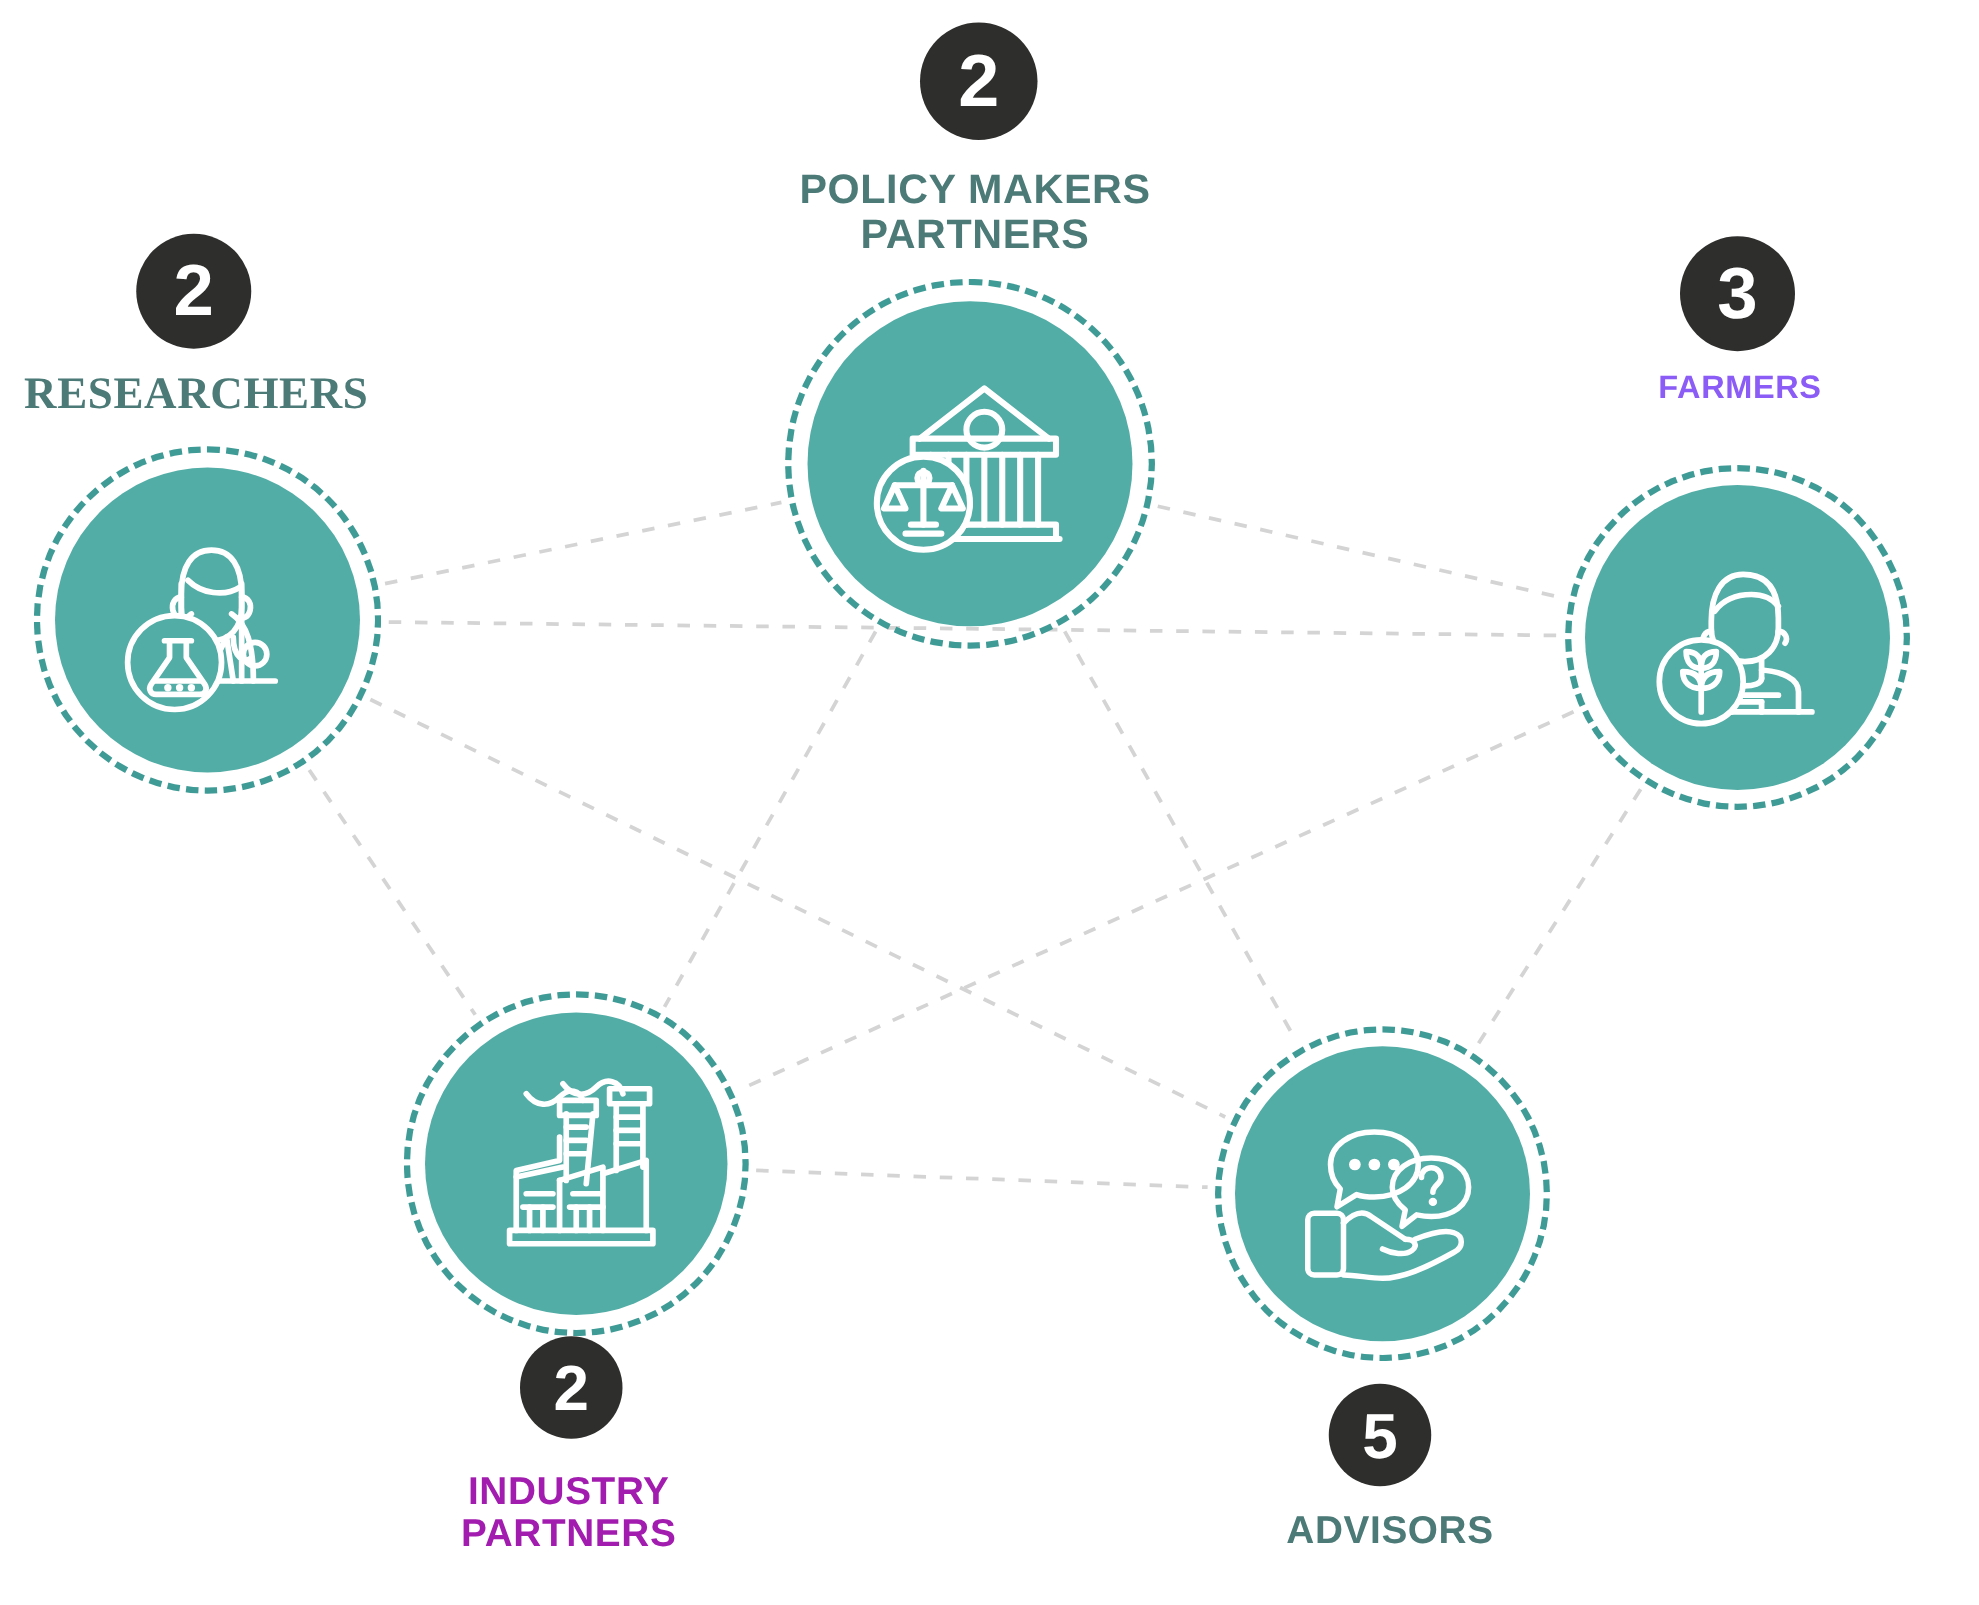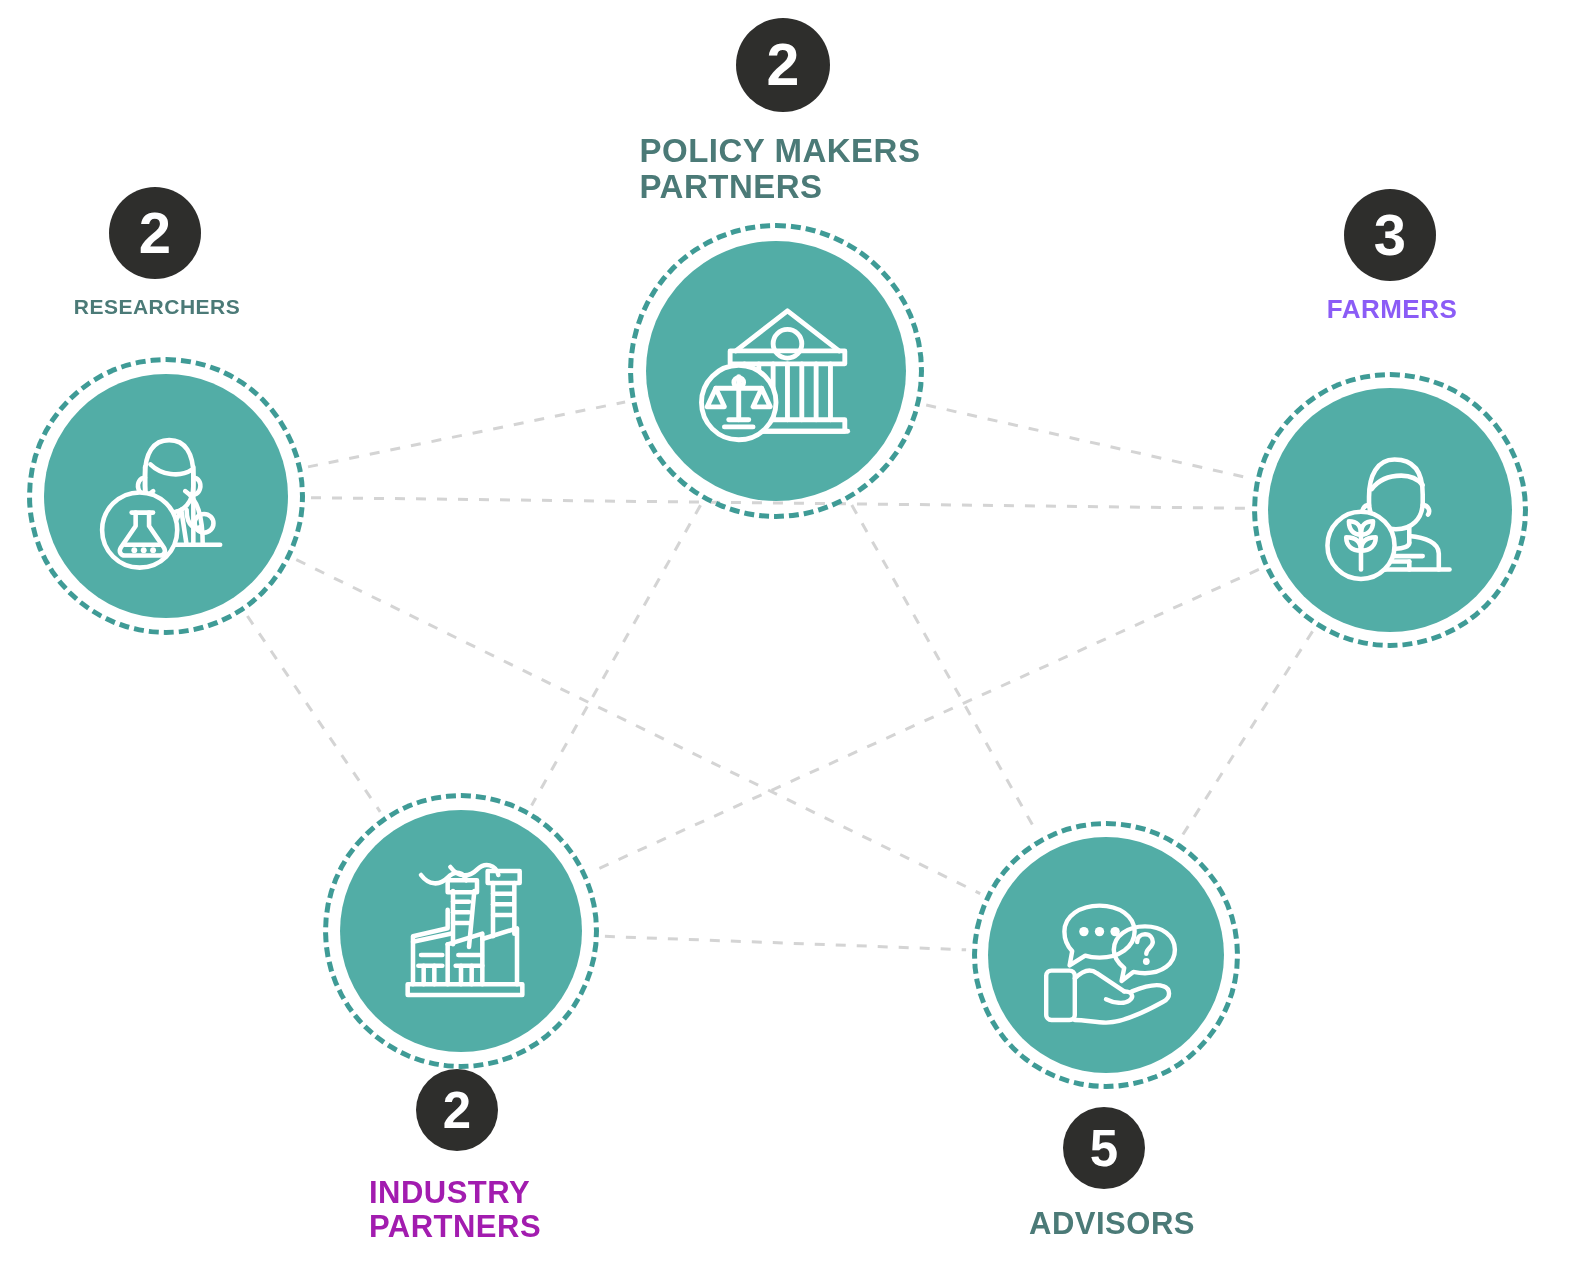--- a/index.html
+++ b/index.html
@@ -68,20 +68,21 @@
     justify-content: center;
     font-weight: bold;
     line-height: 1;
     letter-spacing: 0;
   }
   .label {
     position: absolute;
     transform: translate(-50%, 0);
     color: #4b7a77;
     font-weight: bold;
+    text-align: center;
     line-height: 1.1;
     letter-spacing: 0.5px;
     white-space: pre-line;
     text-transform: uppercase;
   }
 </style>
 </head>
 <body>
 
 <div id="stage">
@@ -120,21 +121,21 @@
       <path d="M34 72 L50 72"></path>
       <path d="M37 72 L37 82 L26 98 C24 101 26 104 29 104 L55 104 C58 104 60 101 58 98 L47 82 L47 72"></path>
       <path d="M29 96 L55 96"></path>
       <circle cx="36" cy="100" r="2.2" fill="#ffffff" stroke="none"></circle>
       <circle cx="43" cy="100" r="2.2" fill="#ffffff" stroke="none"></circle>
       <circle cx="50" cy="100" r="2.2" fill="#ffffff" stroke="none"></circle>
     </svg>
         </div>
       </div>
       <div class="badge" style="left: 155px; top: 233px; width: 92px; height: 92px; background: rgb(46, 46, 44); font-size: 58px;">2</div>
-      <div class="label" style="left: 157px; top: 295px; font-size: 21px; color: rgb(75, 122, 119);">RESEARCHERS</div>
+      <div class="label" style="left: 157px; top: 295px; font-size: 36px; color: rgb(75, 122, 119); font-family: Liberation Serif, serif;">RESEARCHERS</div>
       <div class="node" style="left: 776px; top: 371px; width: 296px; height: 296px;">
         <div class="node-ring" style="width: 296px; height: 296px; border-width: 5px; border-color: rgb(63, 155, 150);"></div>
         <div class="node-disc" style="width: 260px; height: 260px; background: rgb(82, 173, 166);">
           <svg viewBox="0 0 120 120" width="172" height="172" class="node-icon" fill="none" stroke="#ffffff" stroke-width="3.4" stroke-linecap="round" stroke-linejoin="round">
       <path d="M32 46 L68 18 L104 46"></path>
       <circle cx="68" cy="41" r="10"></circle>
       <rect x="28" y="46" width="80" height="9"></rect>
       <path d="M38 55 L38 94"></path>
       <path d="M48 55 L48 94"></path>
       <path d="M58 55 L58 94"></path>

